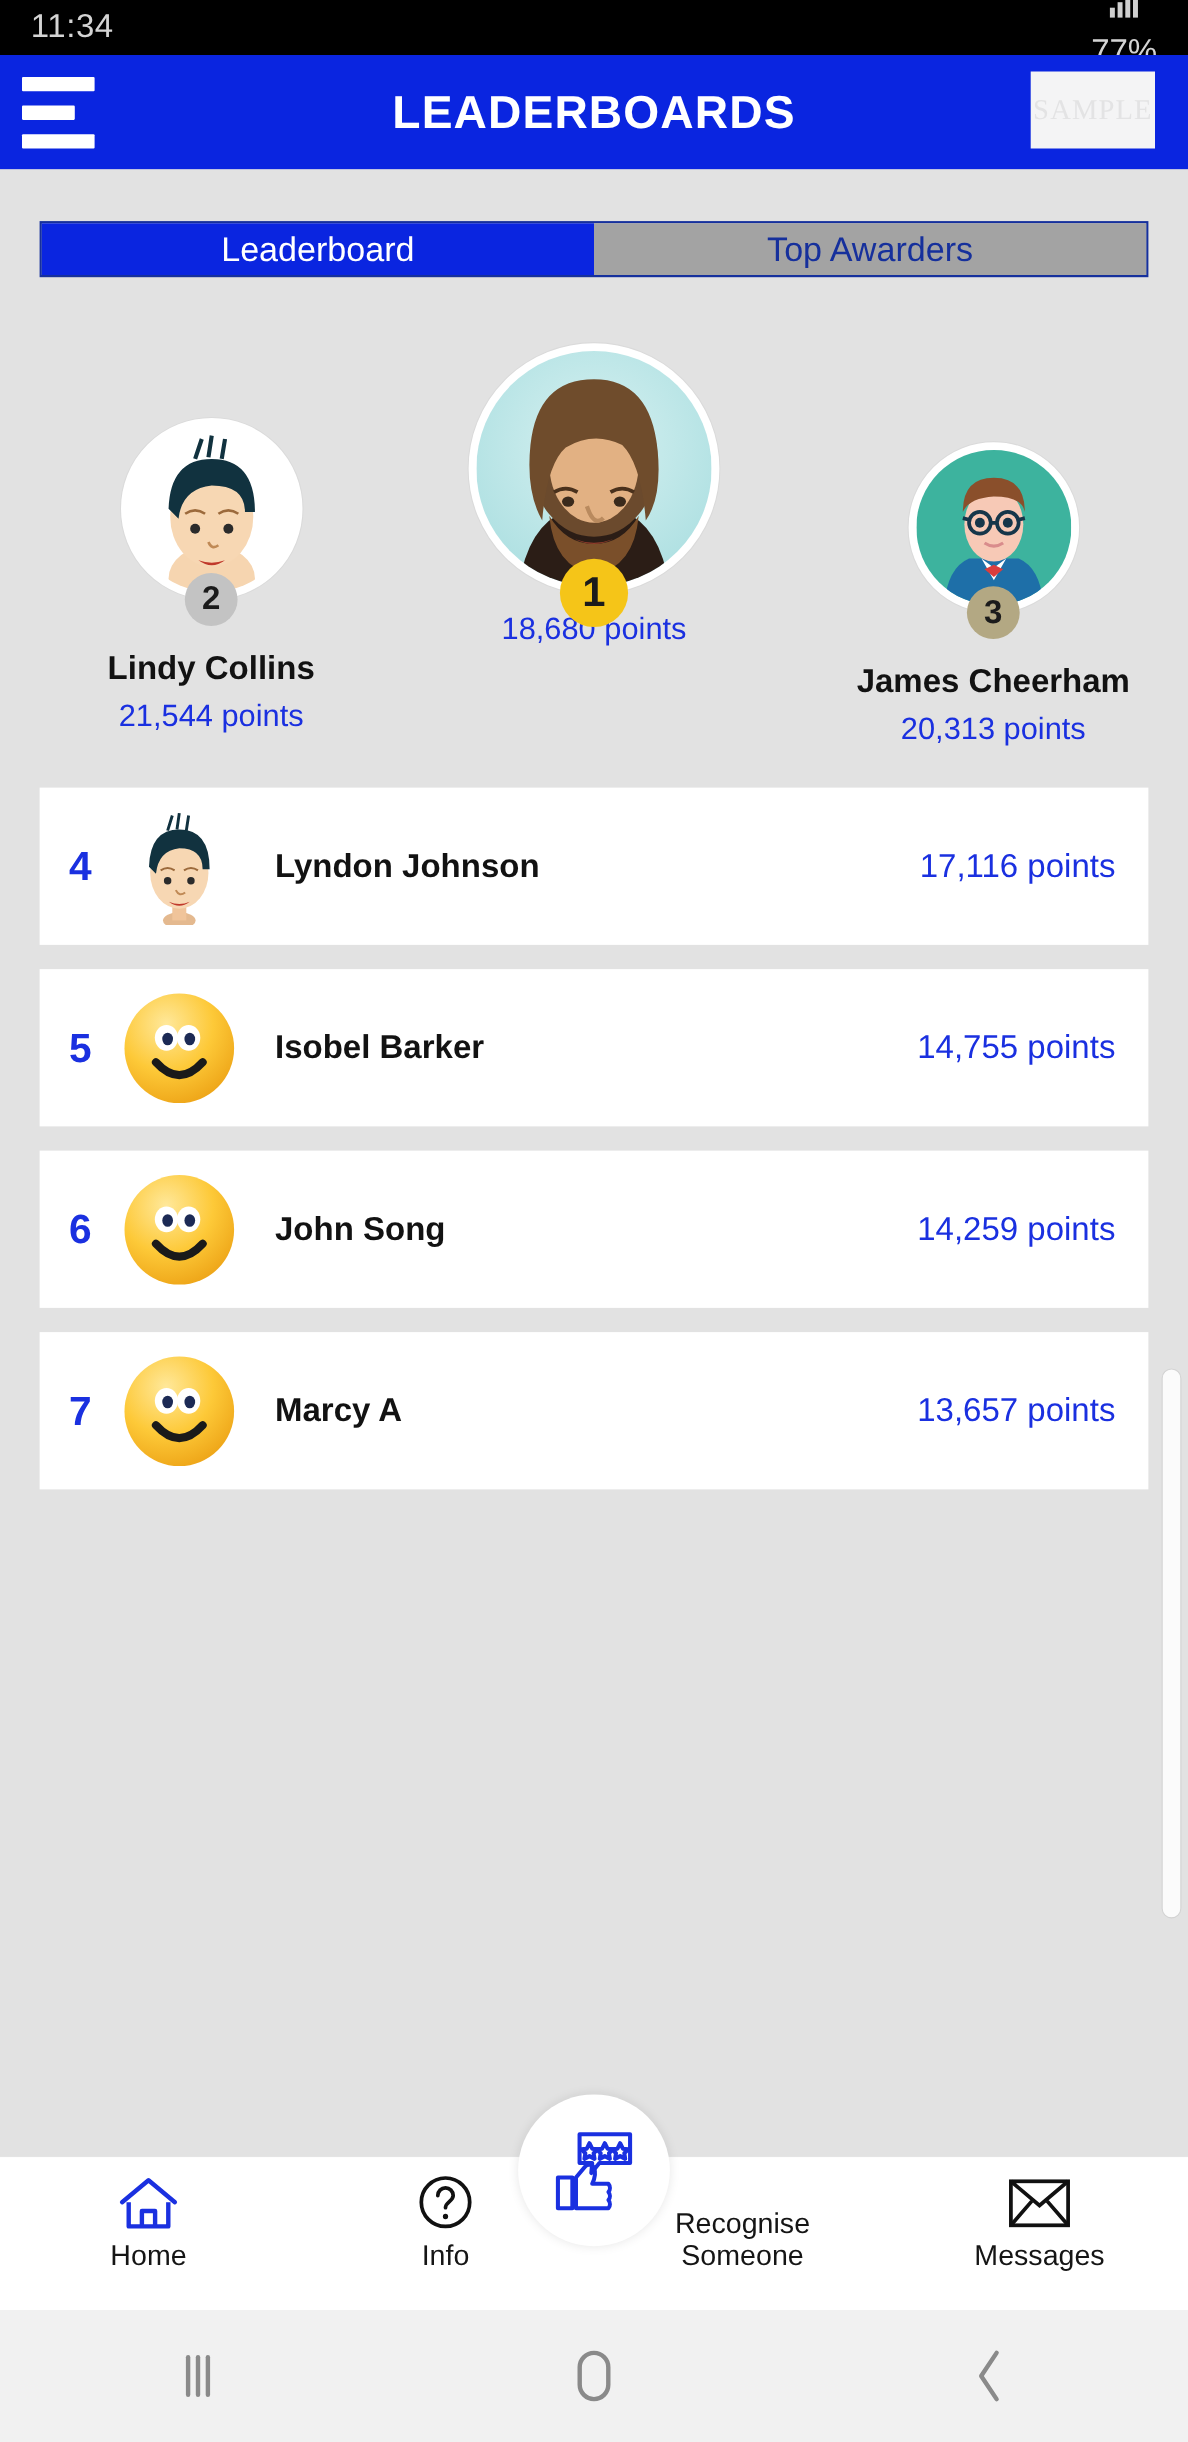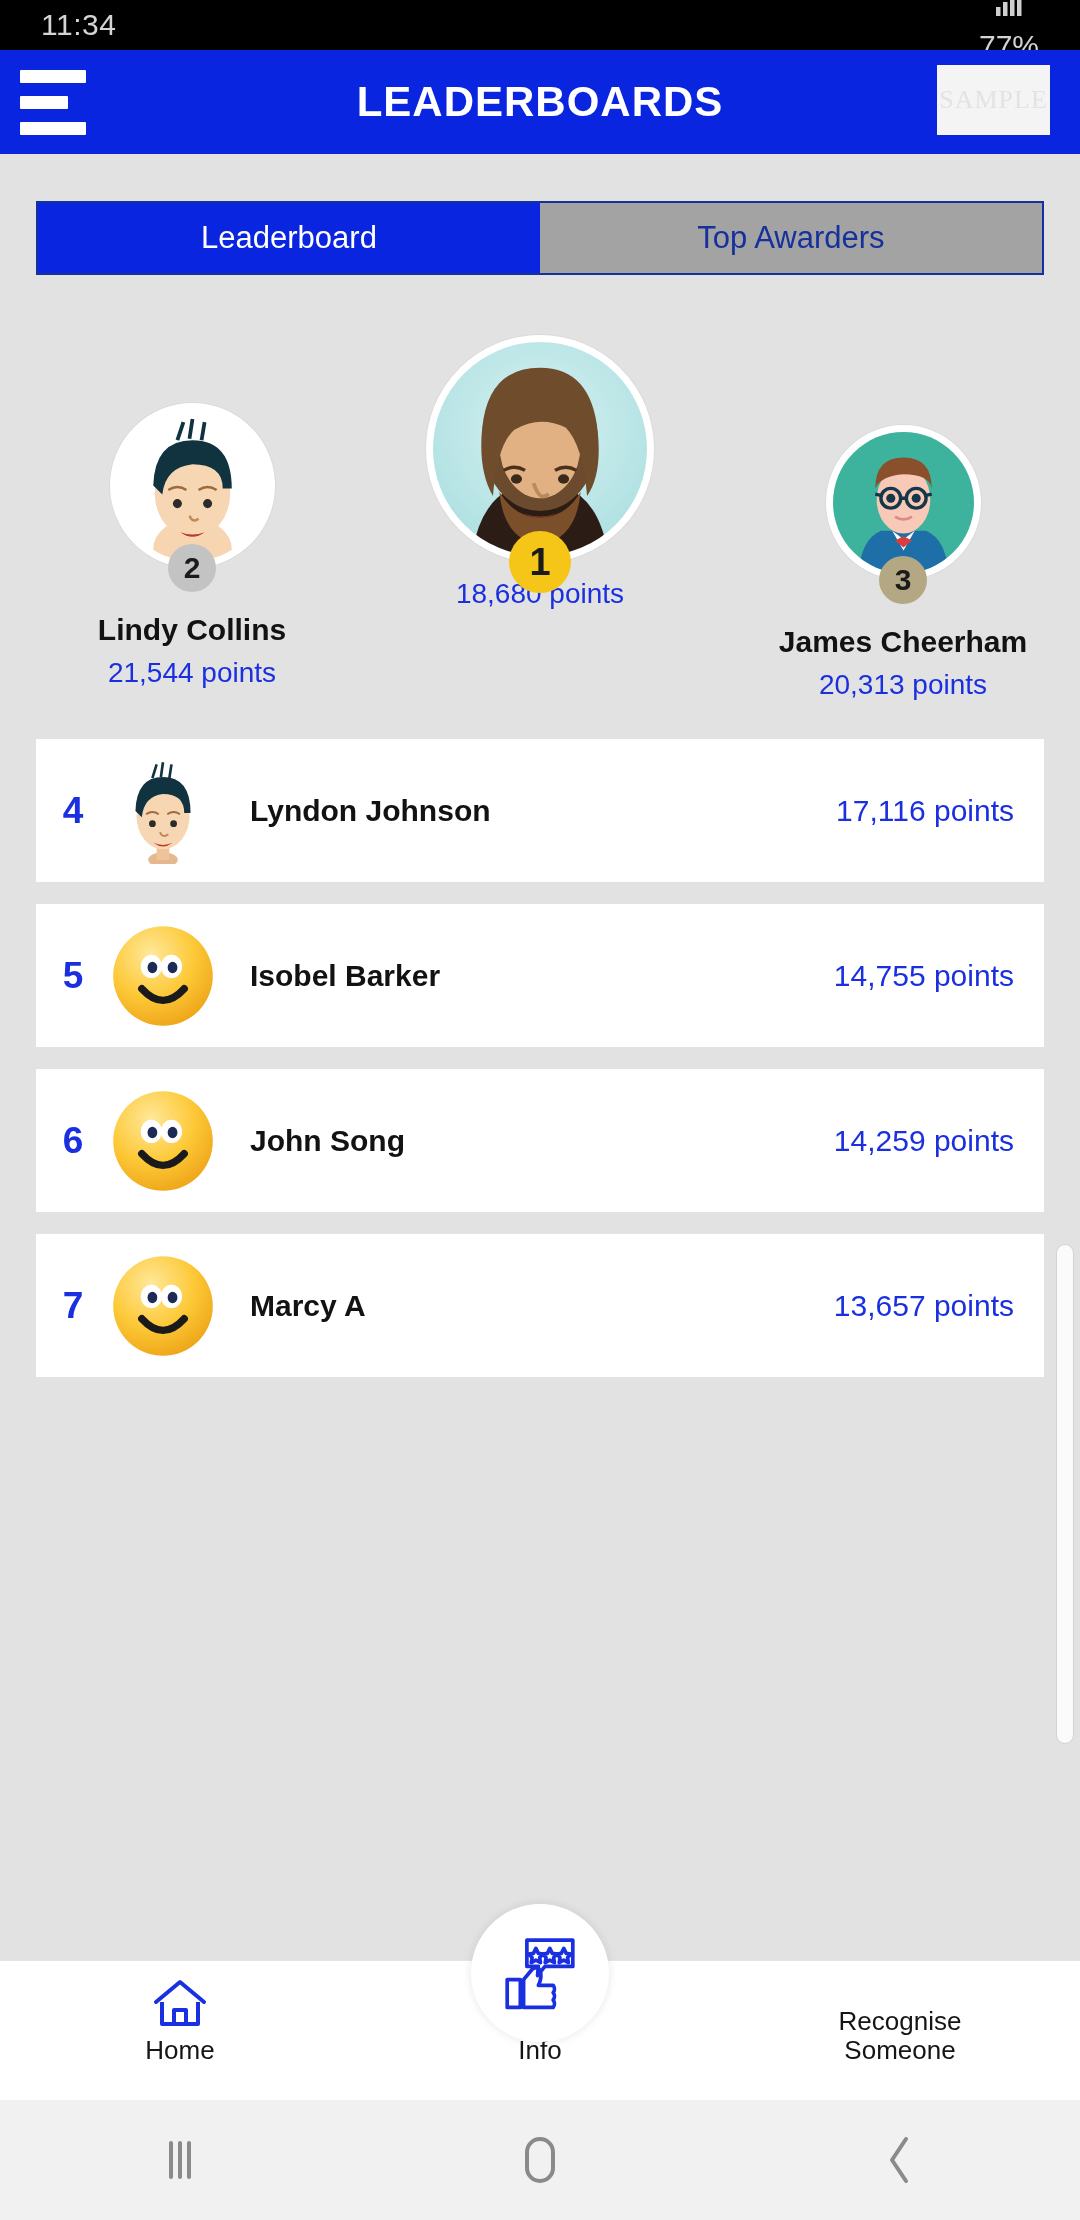--- a/index.html
+++ b/index.html
@@ -8,21 +8,21 @@
     font-family:"Liberation Sans", sans-serif;
     background:#e2e2e2;
     overflow:hidden;
     position:relative;
   }
 
   
   .statusbar{
     height:50px; background:#000; color:#cfcfcf;
     display:flex; align-items:center; justify-content:space-between;
-    padding:0 41px;
+    padding:0 28px;
   }
   .sb-time{ font-size:30px; letter-spacing:.5px; color:#d4d4d4; }
   .sb-right{ display:flex; align-items:center; gap:8px;flex-direction:column; }
   .sb-pct{ font-size:30px; color:#d4d4d4; }
 
   
   .appbar{
     height:104px; background:#0a25e0; position:relative;
     display:flex; align-items:center;
   }
@@ -43,21 +43,21 @@
     display:flex; align-items:center; justify-content:center;
     font-family:"Liberation Serif", serif;
     font-size:26px; color:#e3e3e4; letter-spacing:1px;
   }
 
   
   .content{ position:relative; height:1840px; background:#e2e2e2; overflow:hidden; }
 
   
   .tabs{
-    margin:47px 36px 0 36px; height:74px;
+    margin:47px 36px 0 36px; height:51px;
     display:flex; border:2px solid #16309c;
   }
   .tab{
     flex:1; display:flex; align-items:center; justify-content:center;
     font-size:31px; cursor:pointer;
   }
   .tab.active{ background:#0a25e0; color:#fff; }
   .tab.inactive{ background:#a3a3a3; color:#16309c; }
 
   
@@ -418,20 +418,30 @@
 
   <div class="navitem center">
     <div class="navicon"></div>
     <div class="navlabel">
       <span>Recognise</span><br>
       <span>Someone</span>
     </div>
   </div>
 
 
+  <div class="navitem">
+    <div class="navicon">
+      <svg width="58" height="48" viewBox="0 0 58 48">
+        <rect x="3" y="4" width="52" height="40" fill="none" stroke="#111" stroke-width="3.4"></rect>
+        <path d="M3 4 L29 26 L55 4" fill="none" stroke="#111" stroke-width="3.4"></path>
+        <path d="M3 44 L22 22 M55 44 L36 22" fill="none" stroke="#111" stroke-width="3.4"></path>
+      </svg>
+    </div>
+    <div class="navlabel">Messages</div>
+  </div>
 </div>
 
 <div class="sysnav">
   <div class="sysbtn">
     <svg width="44" height="50" viewBox="0 0 44 50">
       <g stroke="#8a8a8a" stroke-width="4" stroke-linecap="round">
         <path d="M13 8 V42"></path>
           <path d="M22 8 V42"></path>
           <path d="M31 8 V42"></path>
       </g>

